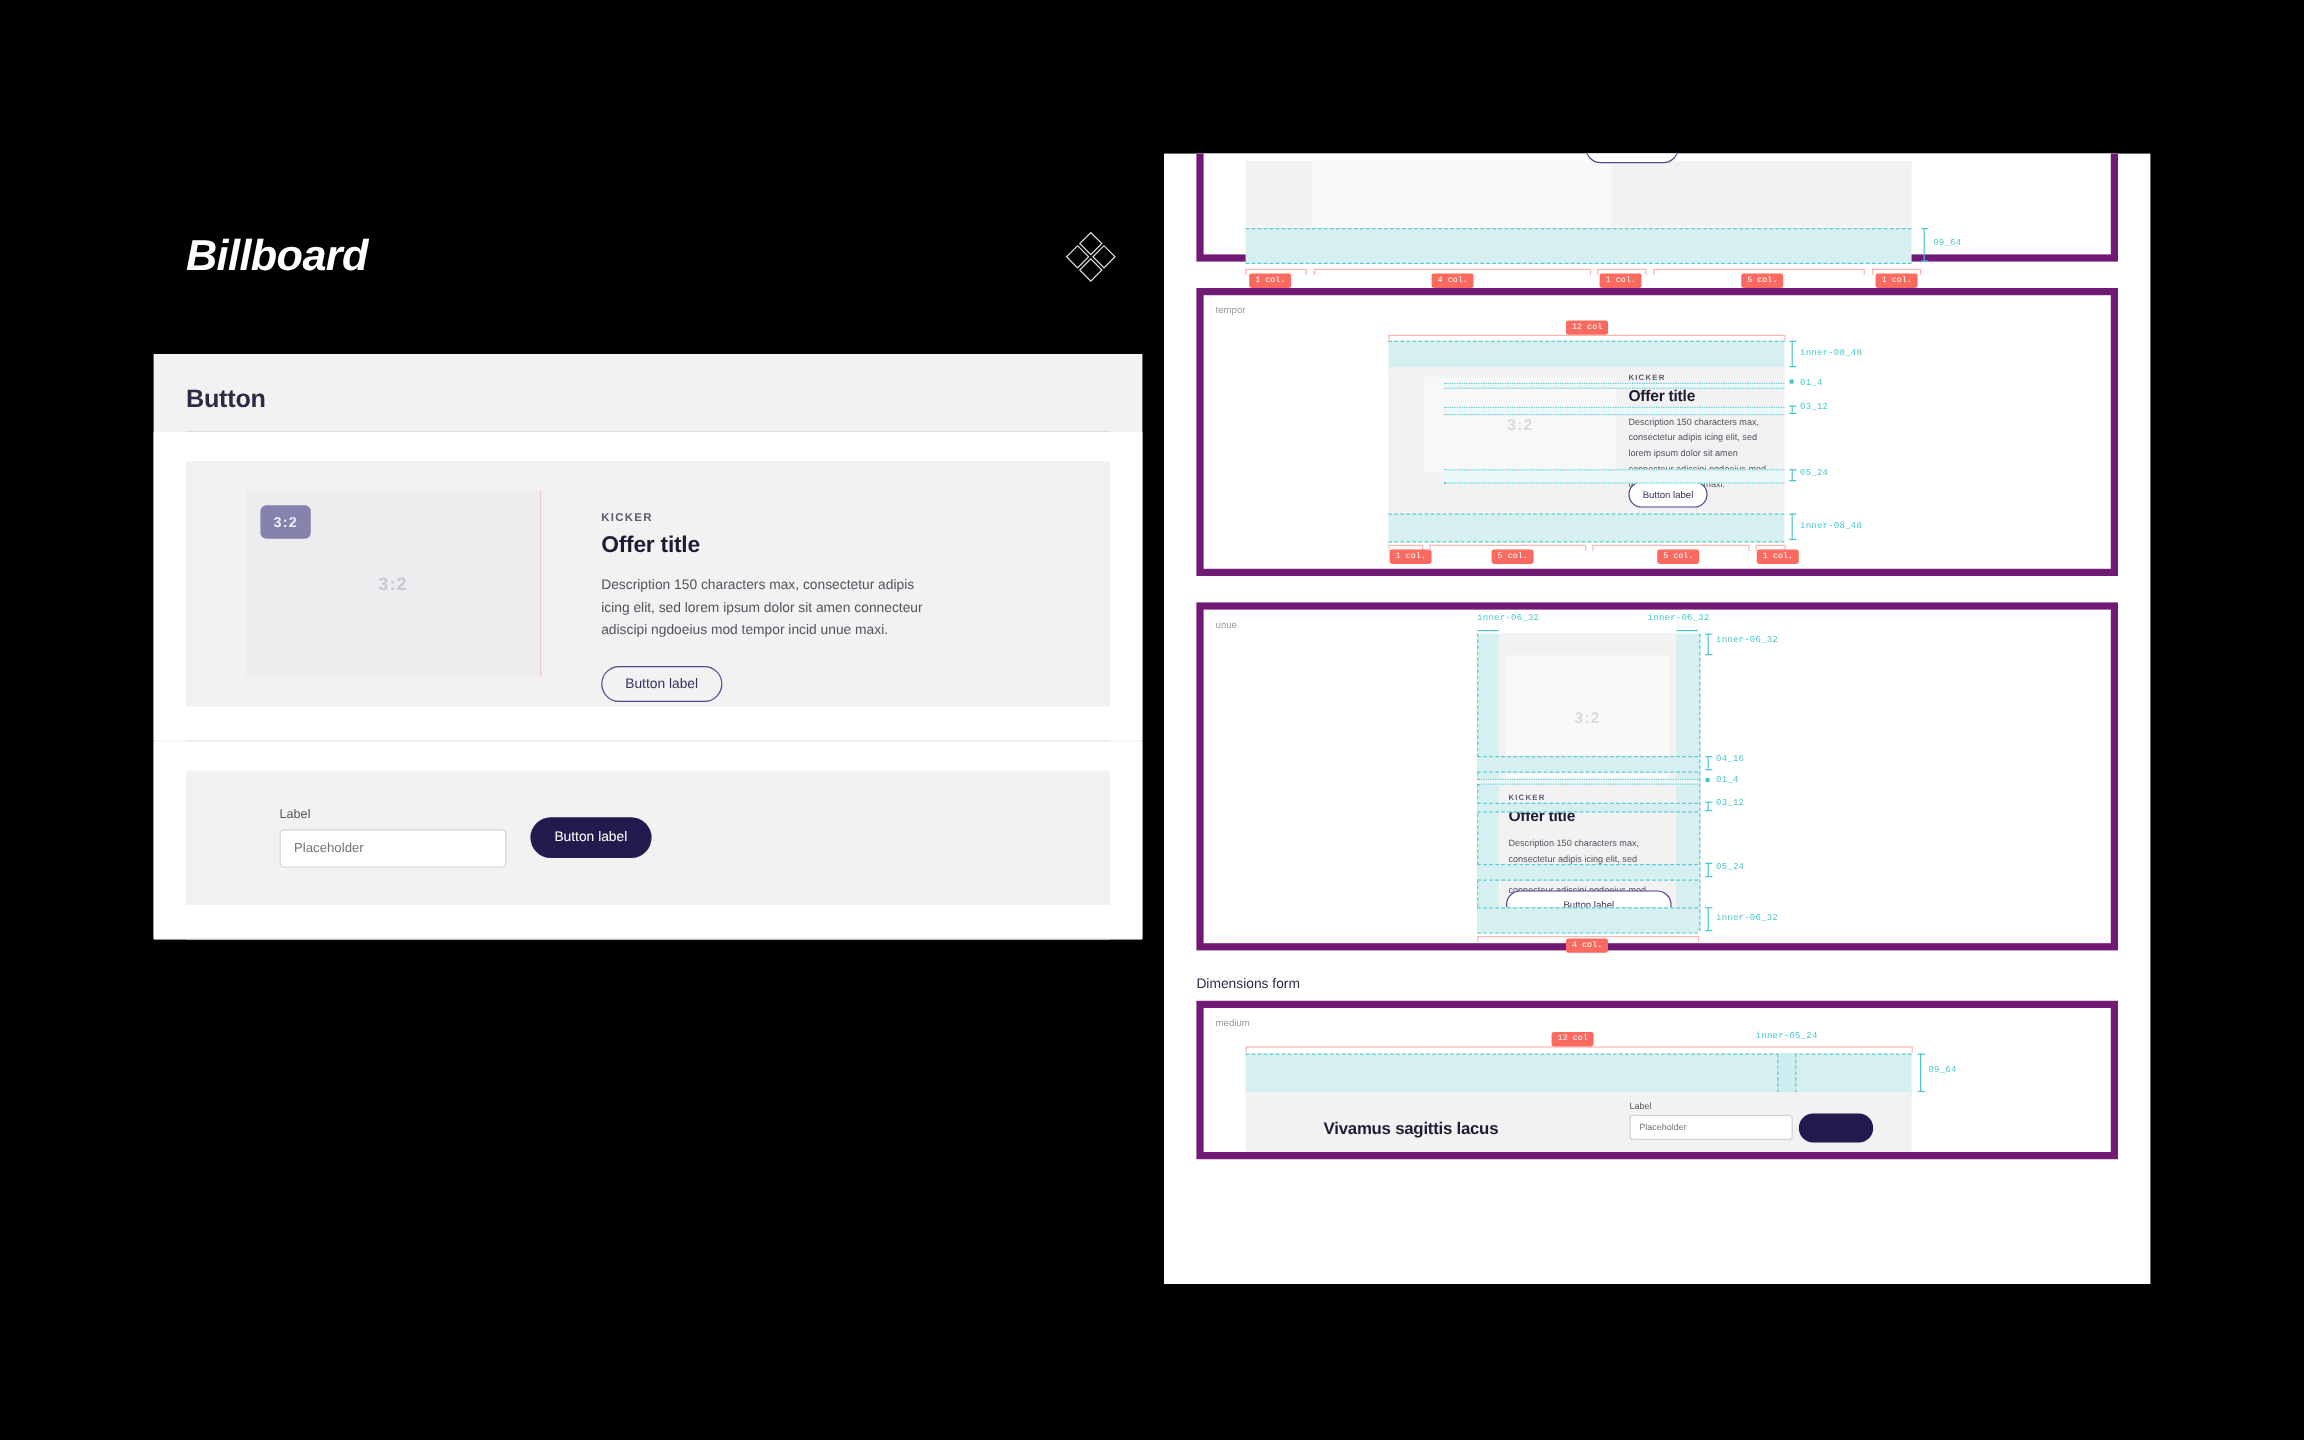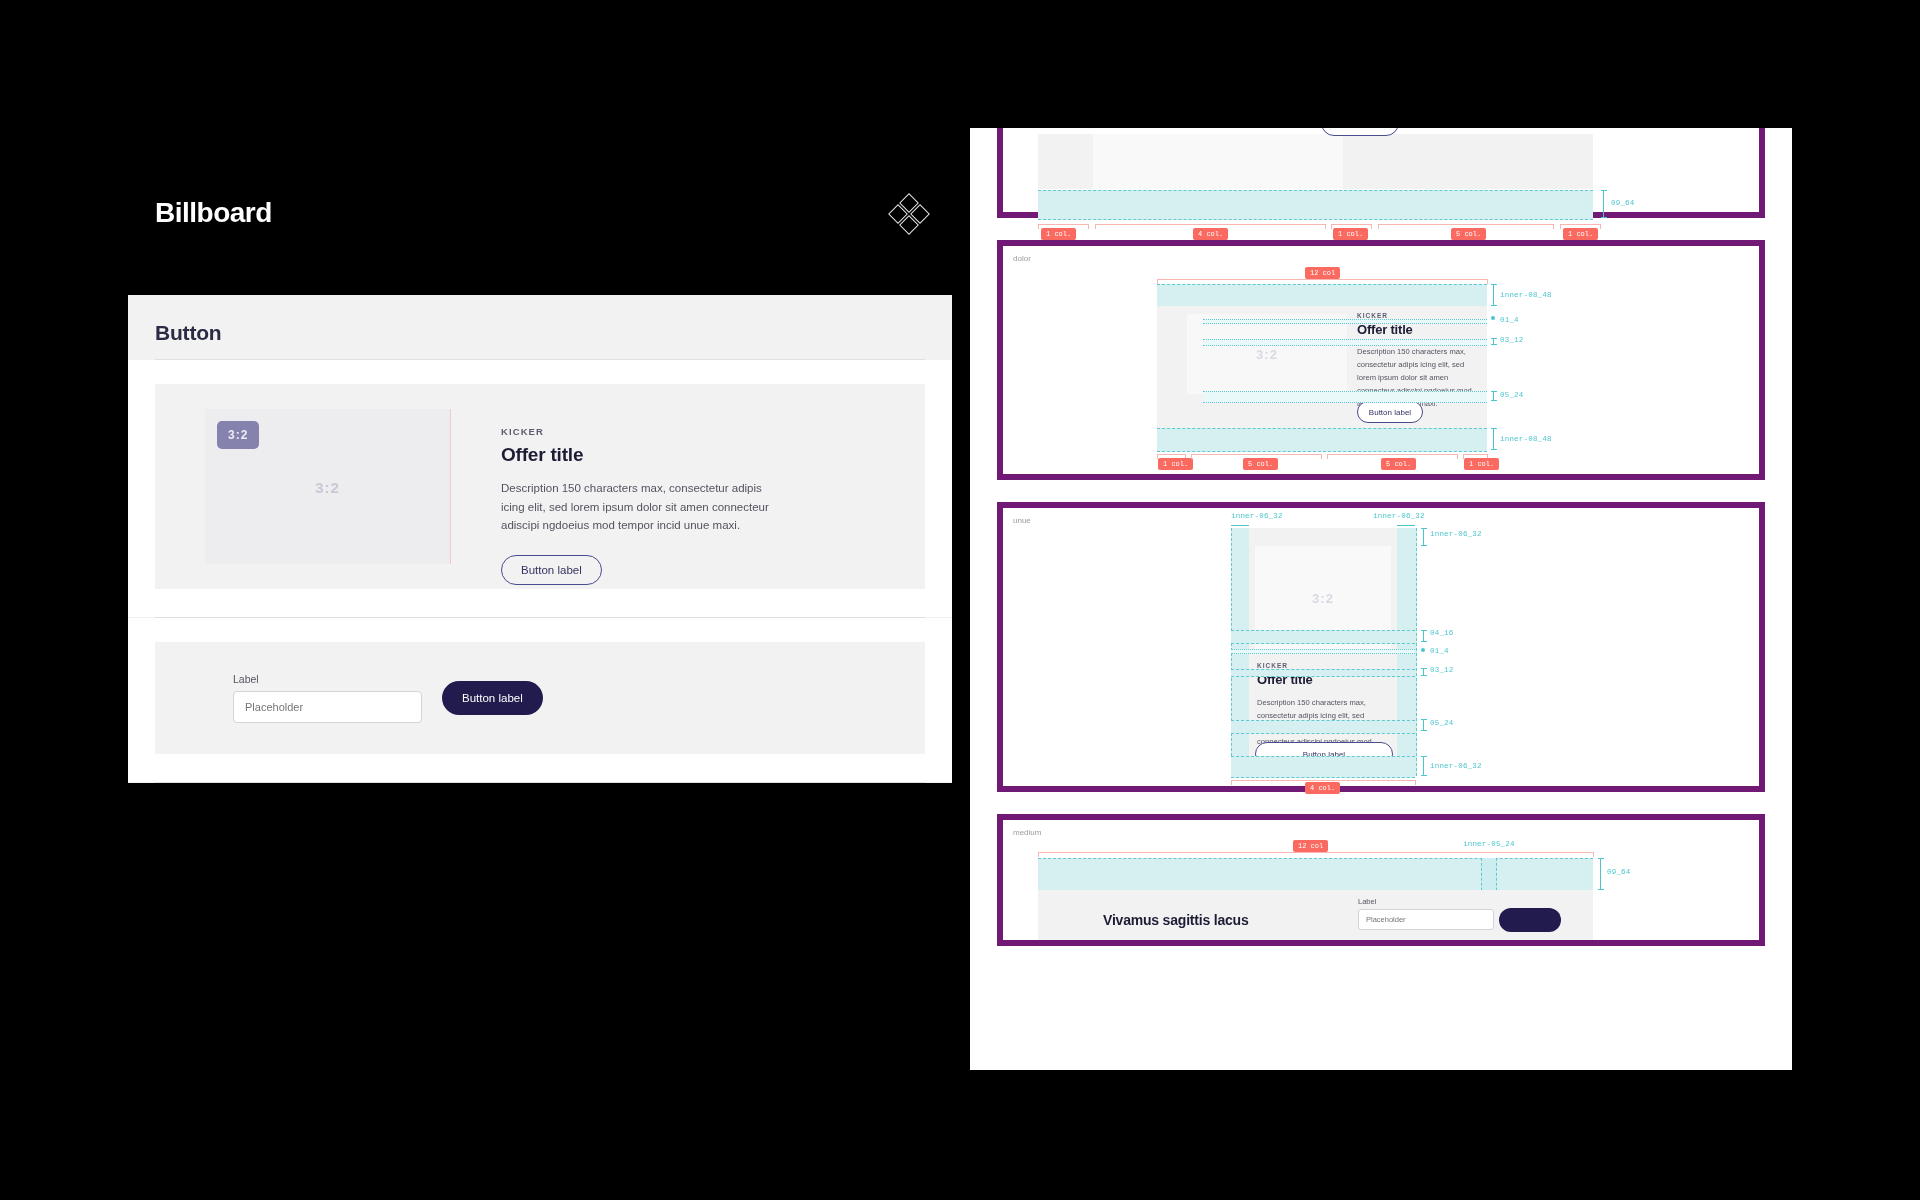--- a/index.html
+++ b/index.html
@@ -2,21 +2,21 @@
 <html><head>
 <meta charset="utf-8">
 <style>
   html,body{margin:0;padding:0;background:#000;}
   body{width:1920px;height:1200px;overflow:hidden;font-family:"Liberation Sans",sans-serif;}
   .stage{position:relative;width:1920px;height:1200px;background:#000;}
 
   
   .left-panel{position:absolute;left:128px;top:130px;width:824px;height:950px;}
   .left-head{height:165px;display:flex;align-items:center;justify-content:space-between;padding:0 27px 0 27px;}
-  .left-title{color:#fff;font-size:28px;font-weight:700;letter-spacing:-0.5px;}
+  .left-title{color:#fff;font-size:36px;font-weight:700;letter-spacing:-0.5px;font-style:italic;}
   .grid-icon{width:34px;height:34px;position:relative;opacity:.9;}
   .grid-icon span{position:absolute;width:12px;height:12px;border:1.4px solid #fff;transform:rotate(45deg);}
   .grid-icon span.n{left:11px;top:0;}
   .grid-icon span.s{left:11px;top:22px;}
   .grid-icon span.w{left:0;top:11px;}
   .grid-icon span.e{left:22px;top:11px;}
 
   .left-body{background:#f2f2f3;width:824px;}
   .sec-head{padding:26px 27px 14px 27px;}
   .sec-head h2{margin:0;font-size:21px;font-weight:700;color:#2b2b45;letter-spacing:-0.2px;}
@@ -153,21 +153,21 @@
         <div class="red-tick" style="left:550px;top:122px;"></div>
       <div class="red-badge" style="left:448px;top:126px;">5 col.</div>
 
       <div class="red-line" style="left:557px;top:122px;width:40px;"></div>
       <div class="red-tick" style="left:557px;top:122px;"></div>
         <div class="red-tick" style="left:597px;top:122px;"></div>
       <div class="red-badge" style="left:560px;top:126px;">1 col.</div>
     </div>
 
     <div class="spec-block" style="height:228px;">
-      <div class="spec-label">dolor</div>
+      <div class="spec-label">tempor</div>
 
       <div class="red-line" style="left:154px;top:33px;width:330px;"></div>
       <div class="red-tick" style="left:154px;top:33px;"></div>
         <div class="red-tick" style="left:484px;top:33px;"></div>
       <div class="red-badge" style="left:302px;top:21px;">12 col</div>
 
       <div class="teal-band" style="left:154px;top:38px;width:330px;height:22px;"></div>
       <div class="tealbar" style="left:490px;top:38px;height:22px;"></div>
       <div class="mono t-lab teal" style="position:absolute;left:497px;top:45px;">inner-08_48</div>
 
@@ -260,20 +260,21 @@
       <div class="teal-band" style="left:228px;top:248px;width:184px;height:20px;"></div>
       <div class="tealbar" style="left:420px;top:248px;height:20px;"></div>
       <div class="mono t-lab teal" style="position:absolute;left:427px;top:254px;">inner-06_32</div>
 
       <div class="red-line" style="left:228px;top:272px;width:184px;"></div>
       <div class="red-tick" style="left:228px;top:272px;"></div>
         <div class="red-tick" style="left:412px;top:272px;"></div>
       <div class="red-badge" style="left:302px;top:274px;">4 col.</div>
     </div>
 
+    <div class="group-title">Dimensions form</div>
 
     <div class="spec-block" style="height:120px;">
       <div class="spec-label">medium</div>
 
       <div class="red-line" style="left:35px;top:32px;width:555px;"></div>
       <div class="red-tick" style="left:35px;top:32px;"></div>
         <div class="red-tick" style="left:590px;top:32px;"></div>
       <div class="red-badge" style="left:290px;top:20px;">12 col</div>
 
       <div class="mono t-lab teal" style="position:absolute;left:460px;top:20px;">inner-05_24</div>

